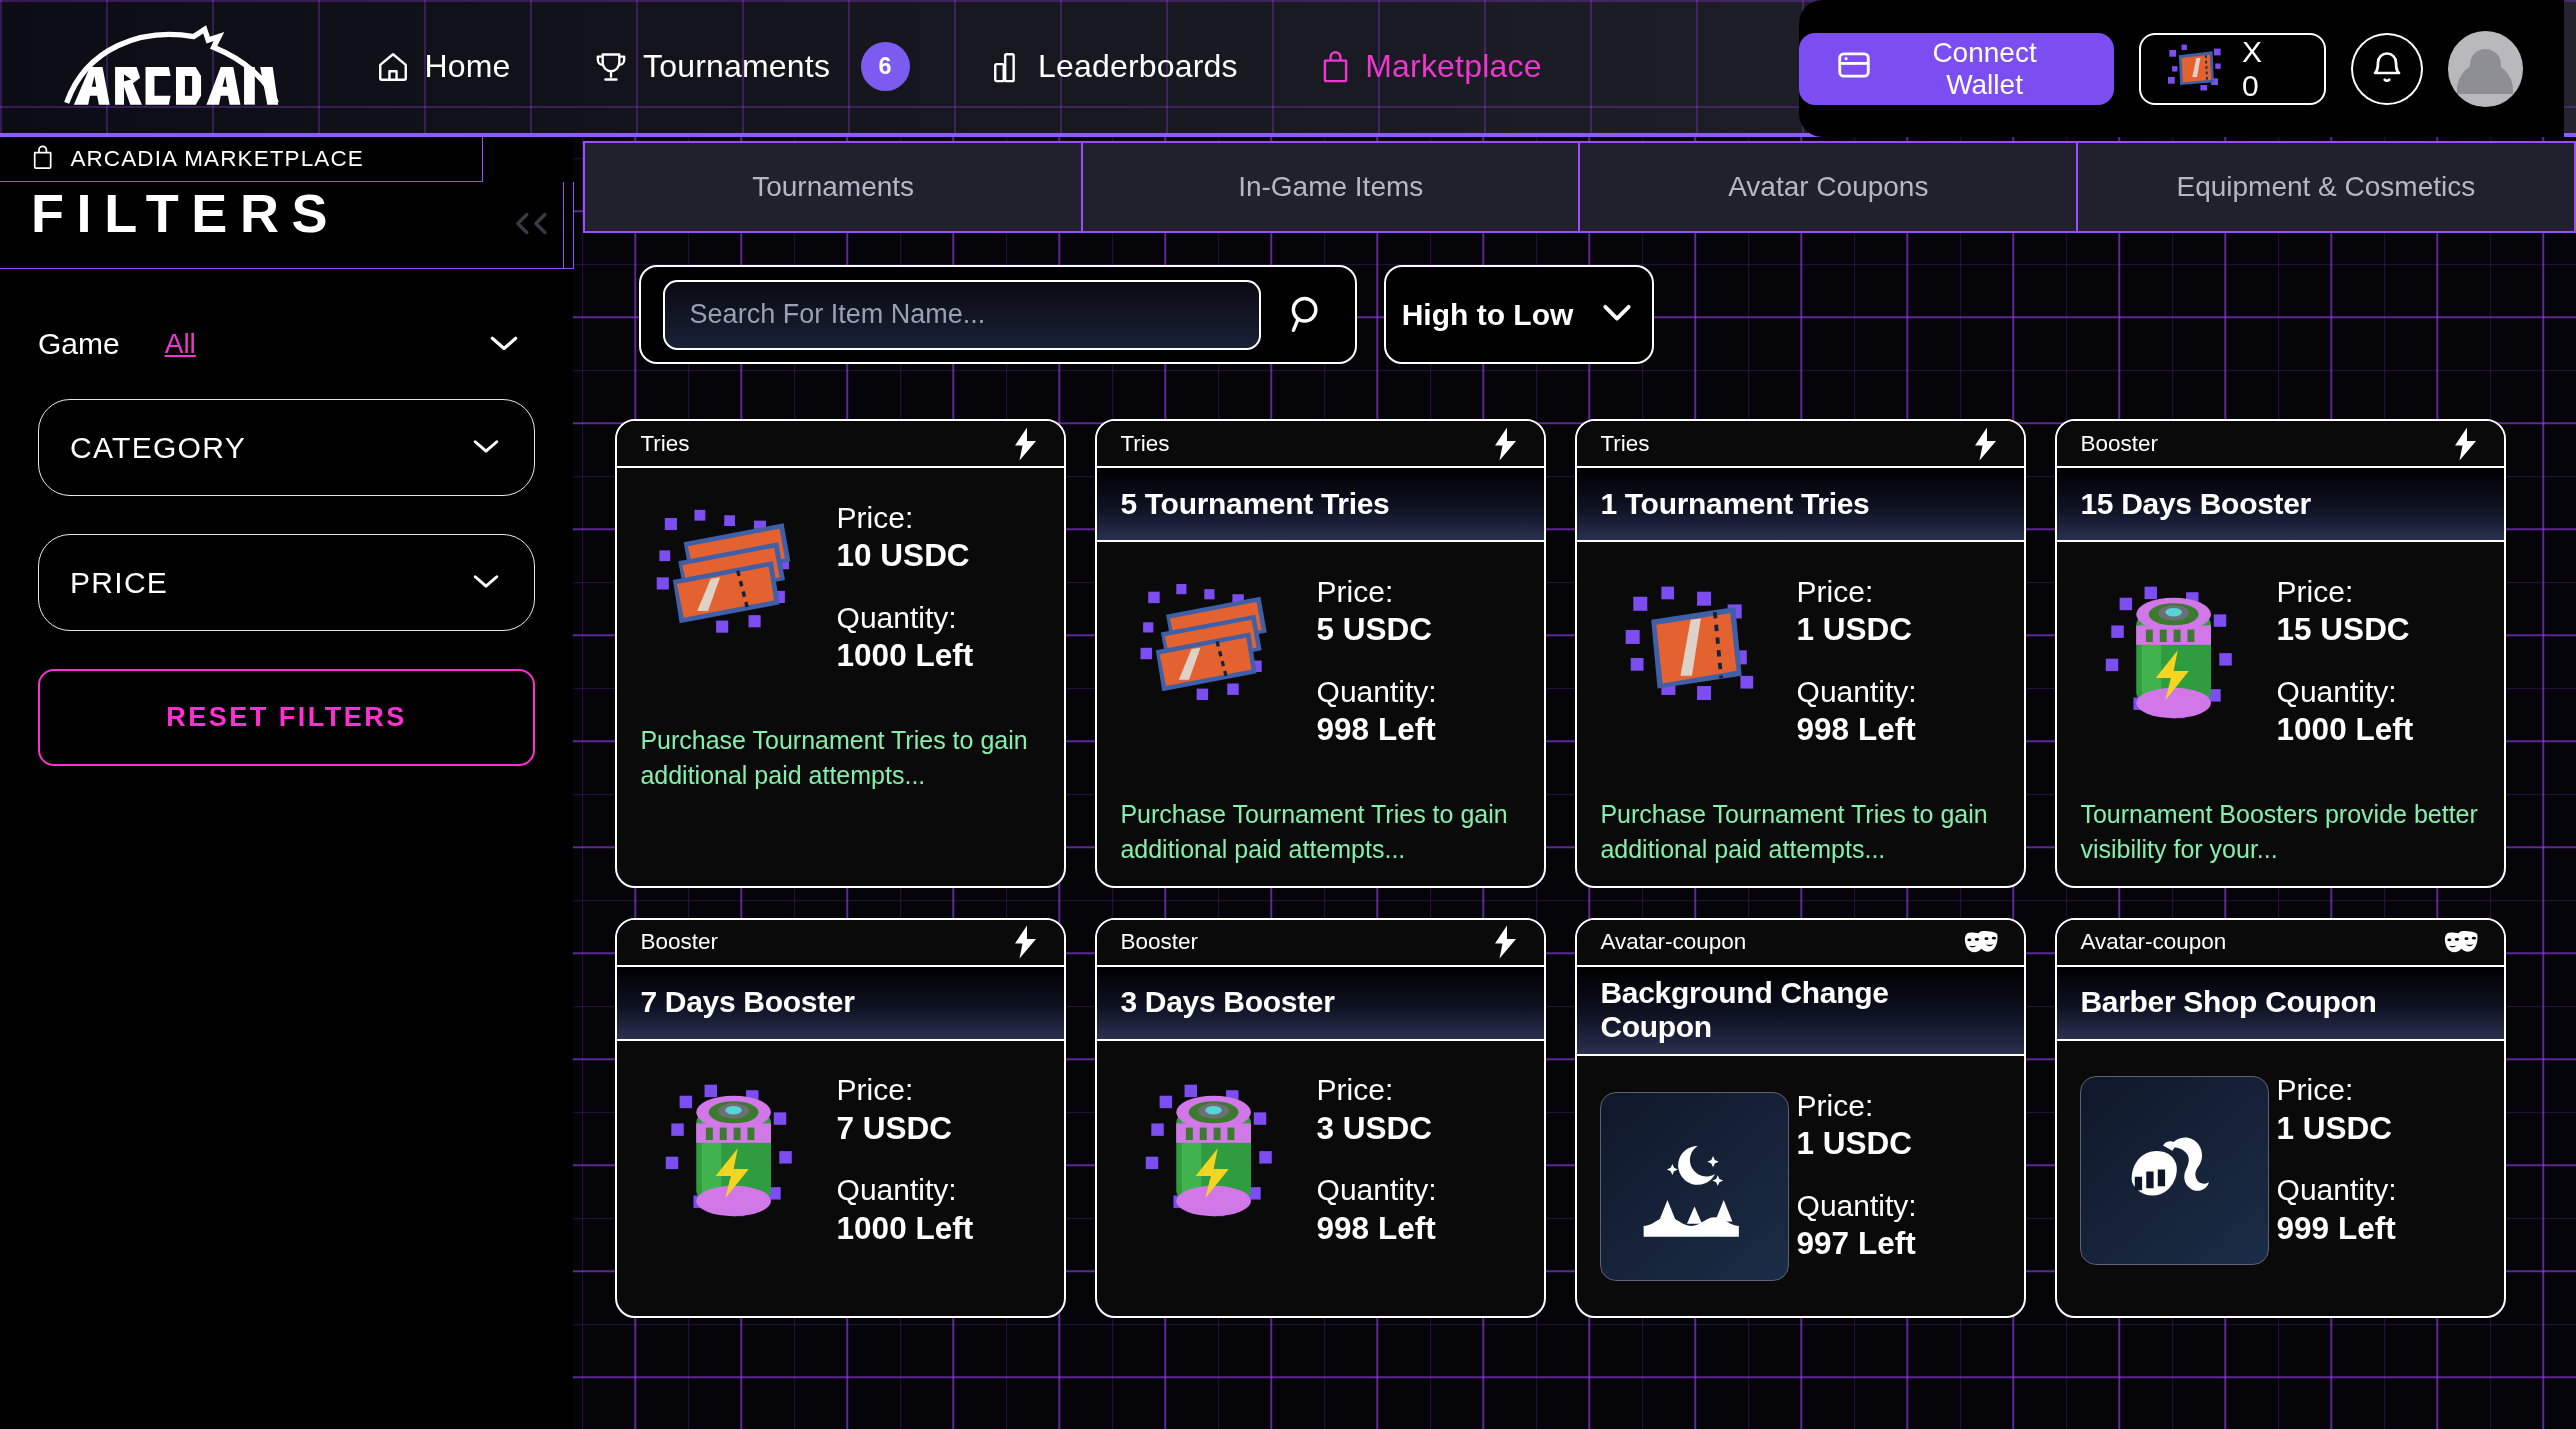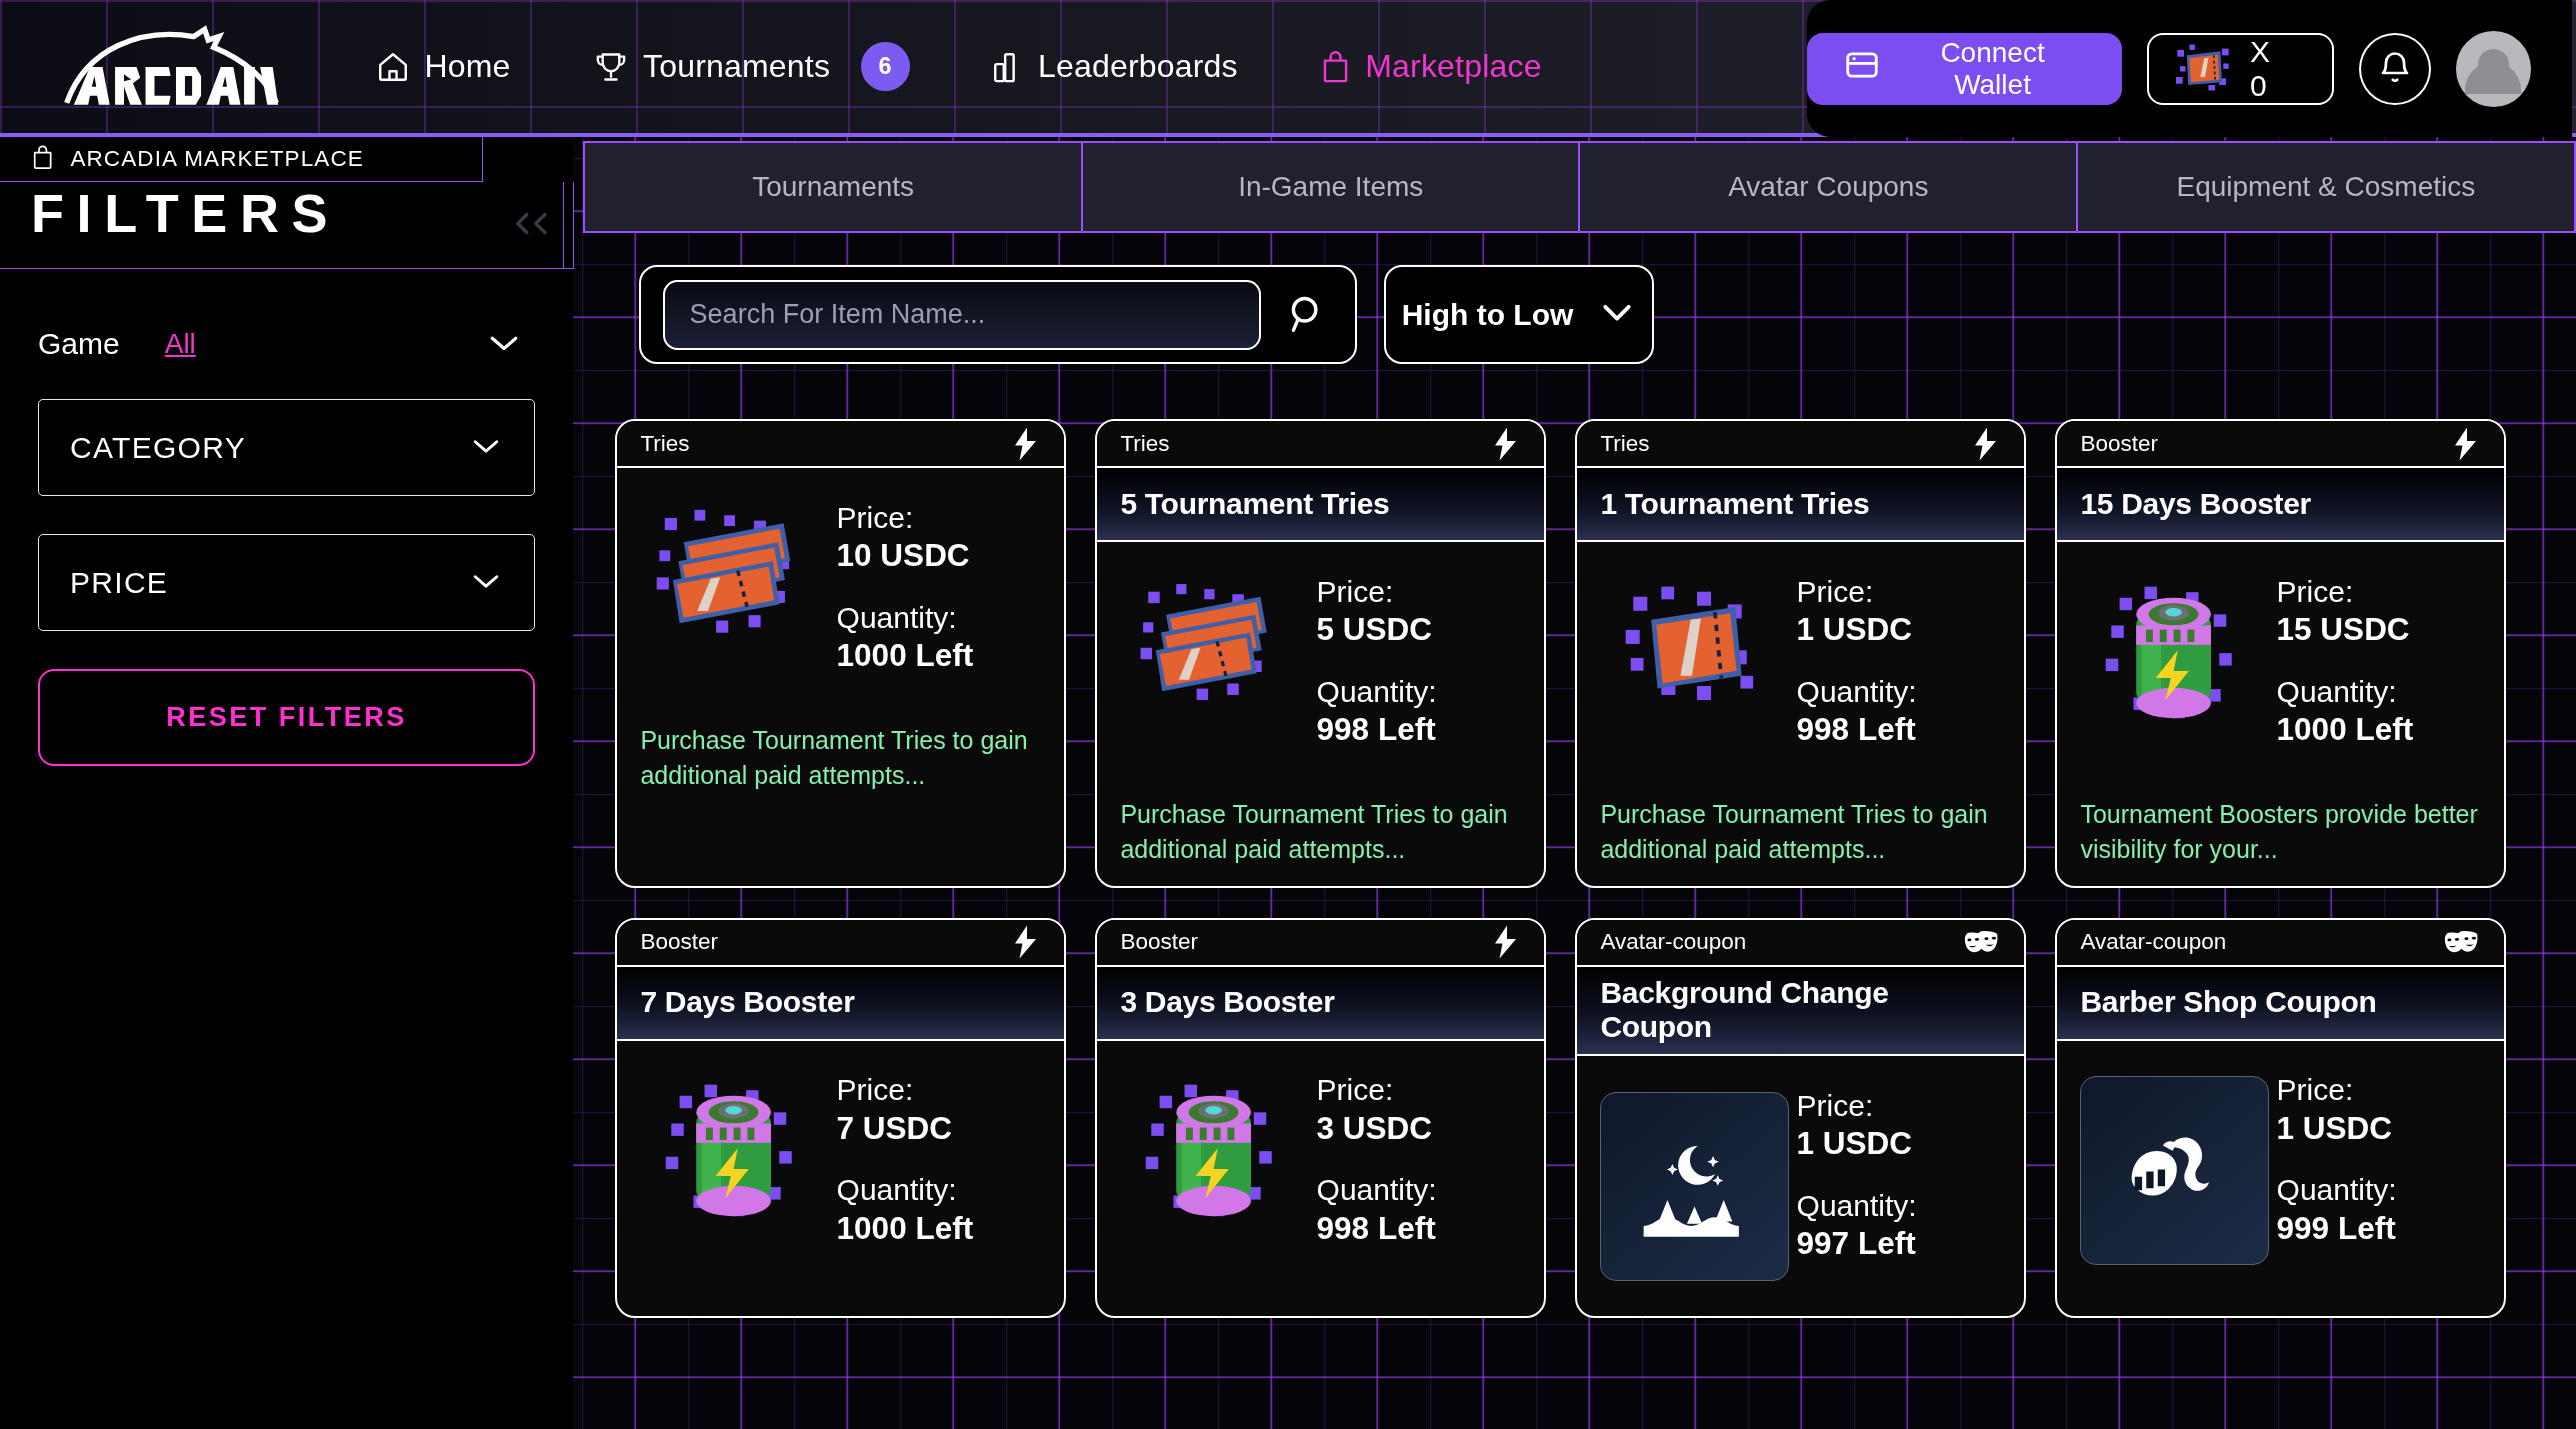--- a/index.html
+++ b/index.html
@@ -51,21 +51,21 @@
   }
   .navlink .ico{ display:flex; align-items:center; }
   .navlink.active{ color:#ee37ce; }
   .badge{
     margin-left:16px; width:49px; height:49px; border-radius:50%;
     background:#7c5cf0; color:#fff; font-size:23.4px; font-weight:600;
     display:flex; align-items:center; justify-content:center;
   }
 
   .rightpanel{
-    position:absolute; right:4px; top:0; height:137px; width:765px;
+    position:absolute; right:12px; top:0; height:137px; width:765px;
     background:#000; border-top-left-radius:23.4px; border-bottom-left-radius:23.4px;
     display:flex; align-items:center; justify-content:flex-end; gap:25px;
     padding-right:41px;
   }
   .btn-wallet{
     display:flex; align-items:center; gap:18px;
     background:#7c4df0; color:#fff; border:none; border-radius:16px;
     height:72px; padding:0 36px; font-size:28px; cursor:pointer;
     font-family:"Liberation Sans", sans-serif;
   }
@@ -108,21 +108,21 @@
   }
 
   .filters{ padding:47px 38px 0 38px; }
   .game-row{
     display:flex; align-items:center; height:56px; margin-bottom:27px; cursor:pointer;
   }
   .game-row .lbl{ font-size:30px; }
   .game-row .val{ font-size:28px; color:#ee37ce; text-decoration:underline; margin-left:45px; }
   .game-row .chev{ margin-left:auto; margin-right:12.6px; }
   .fbox{
-    height:97px; border:1.8px solid #e8e8ec; border-radius:5px;
+    height:97px; border:1.8px solid #e8e8ec; border-radius:32px;
     display:flex; align-items:center; padding:0 31px; margin-bottom:38px; cursor:pointer;
     background:#000;
   }
   .fbox .lbl{ font-size:30px; letter-spacing:1.3px; }
   .fbox .chev{ margin-left:auto; }
   .reset{
     height:97px; border:2.7px solid #ff2fd0; border-radius:16px;
     display:flex; align-items:center; justify-content:center; cursor:pointer;
     margin-top:21.6px; background:#000;
   }

